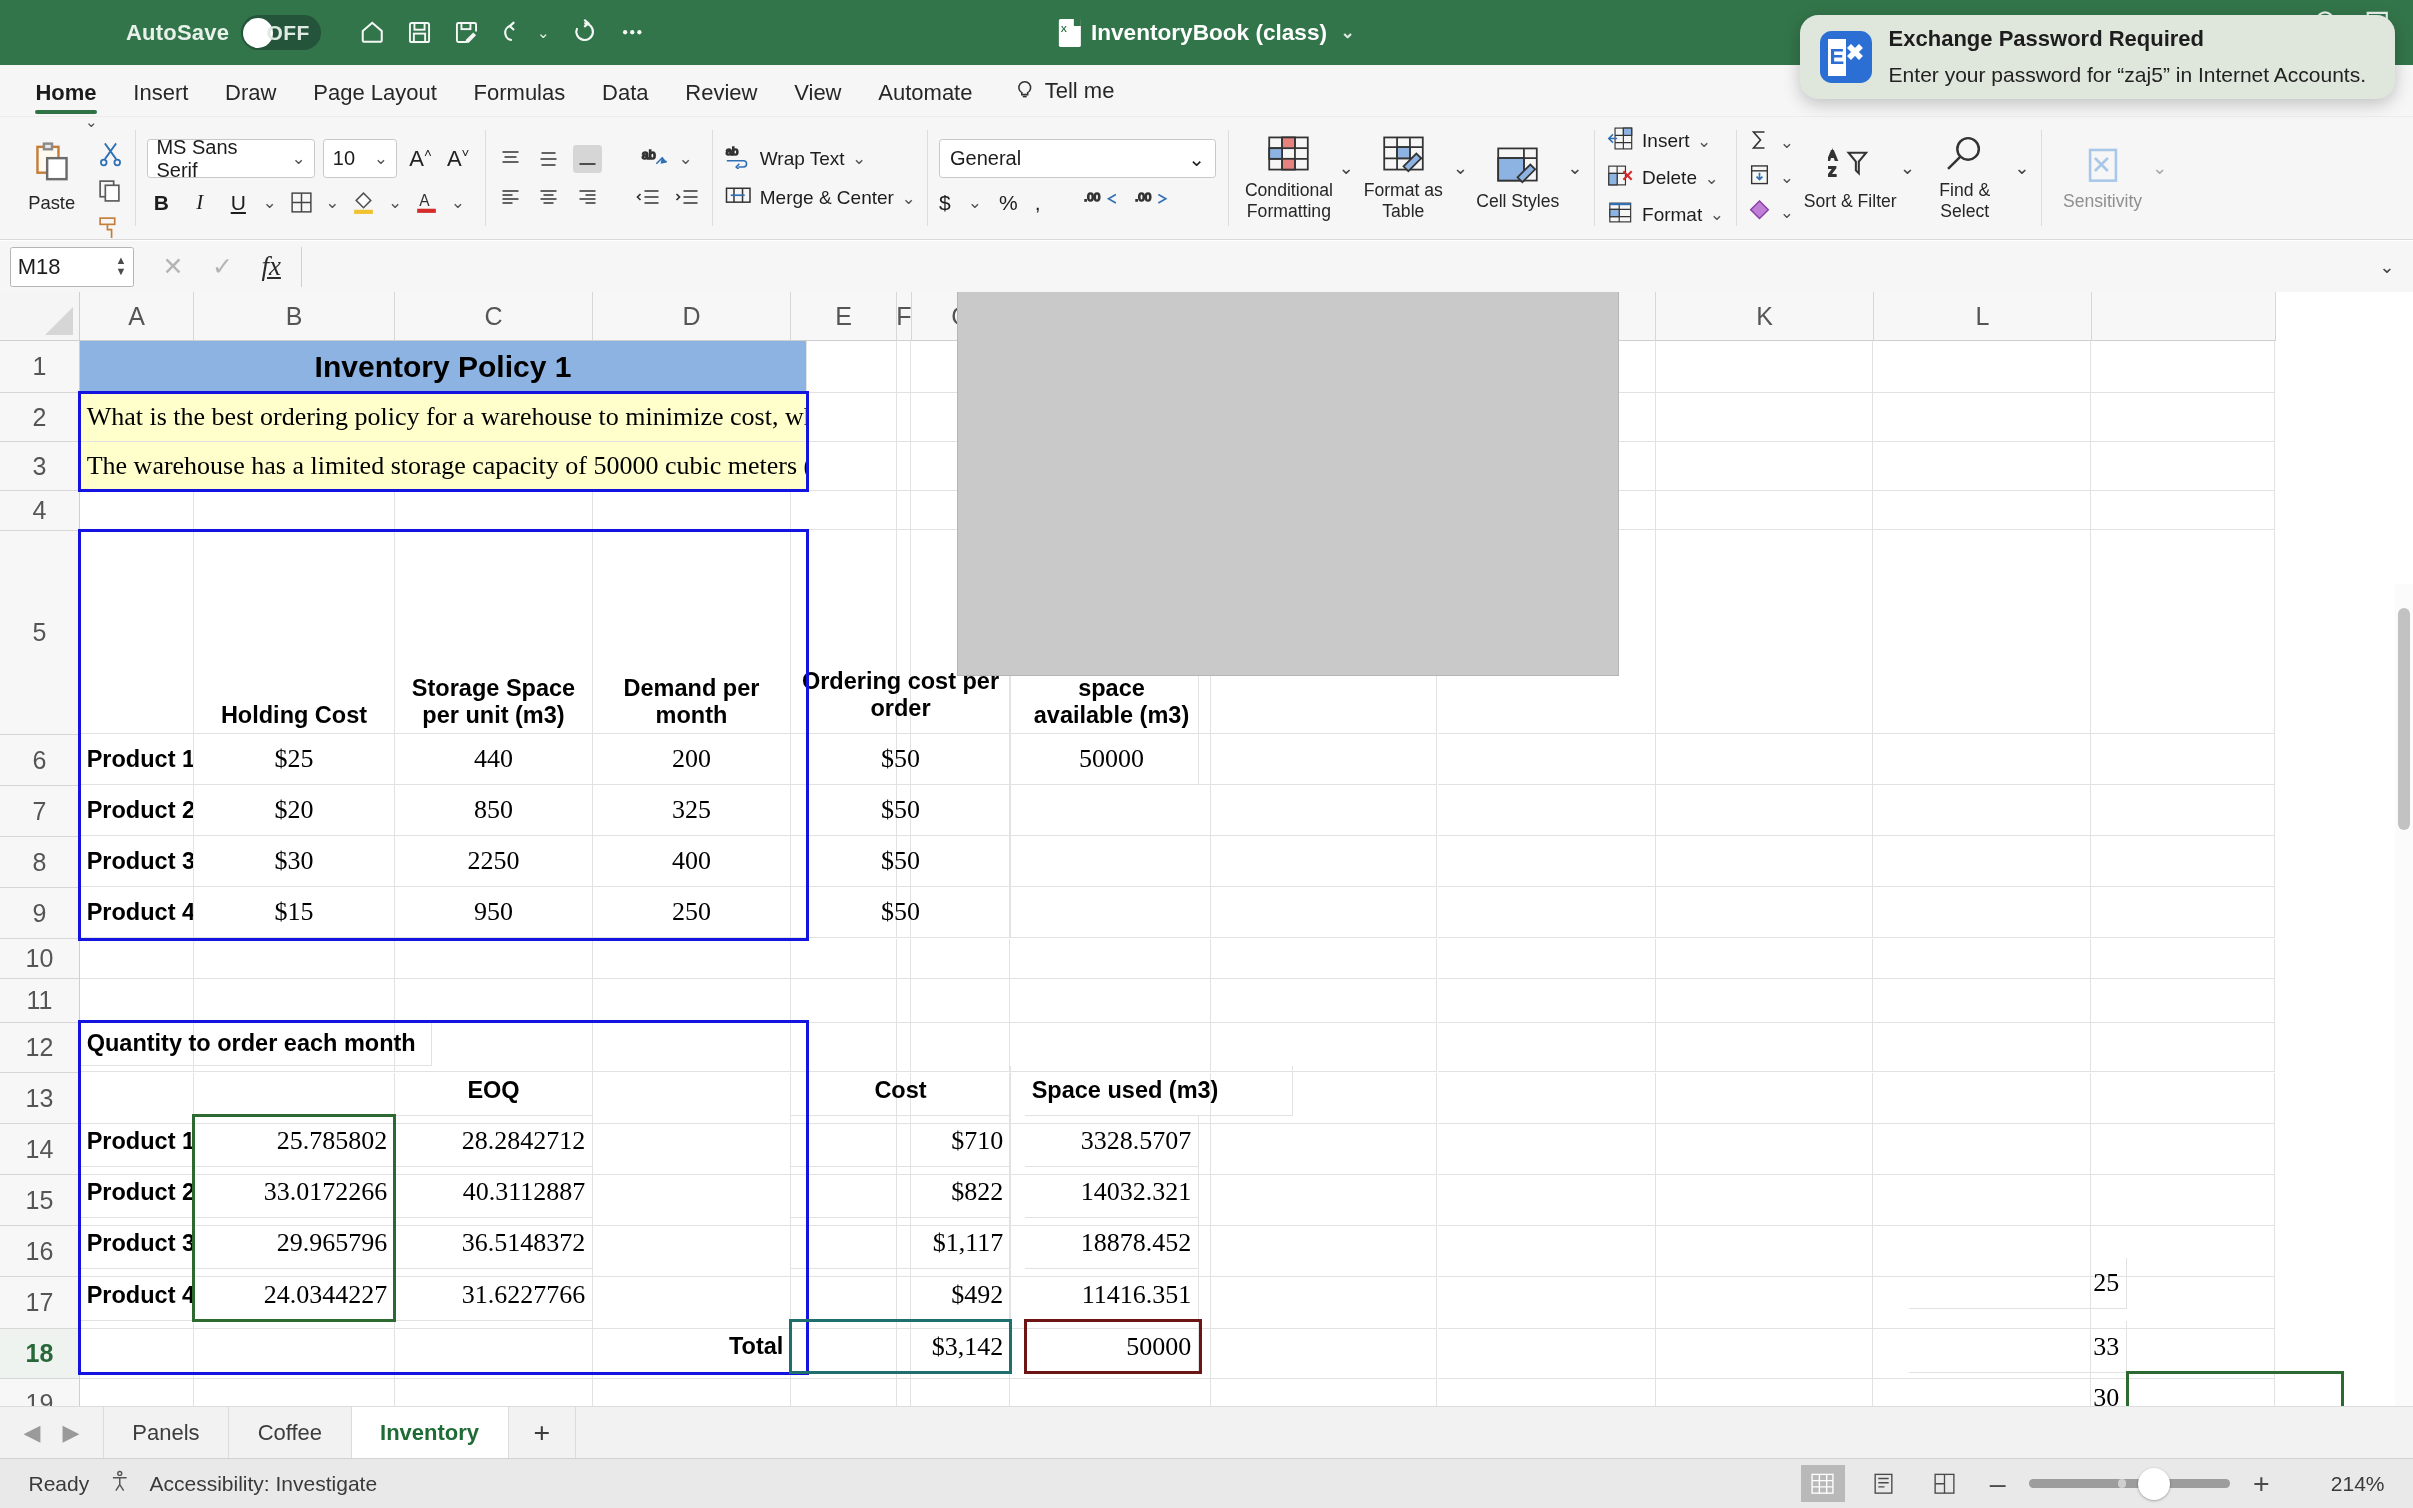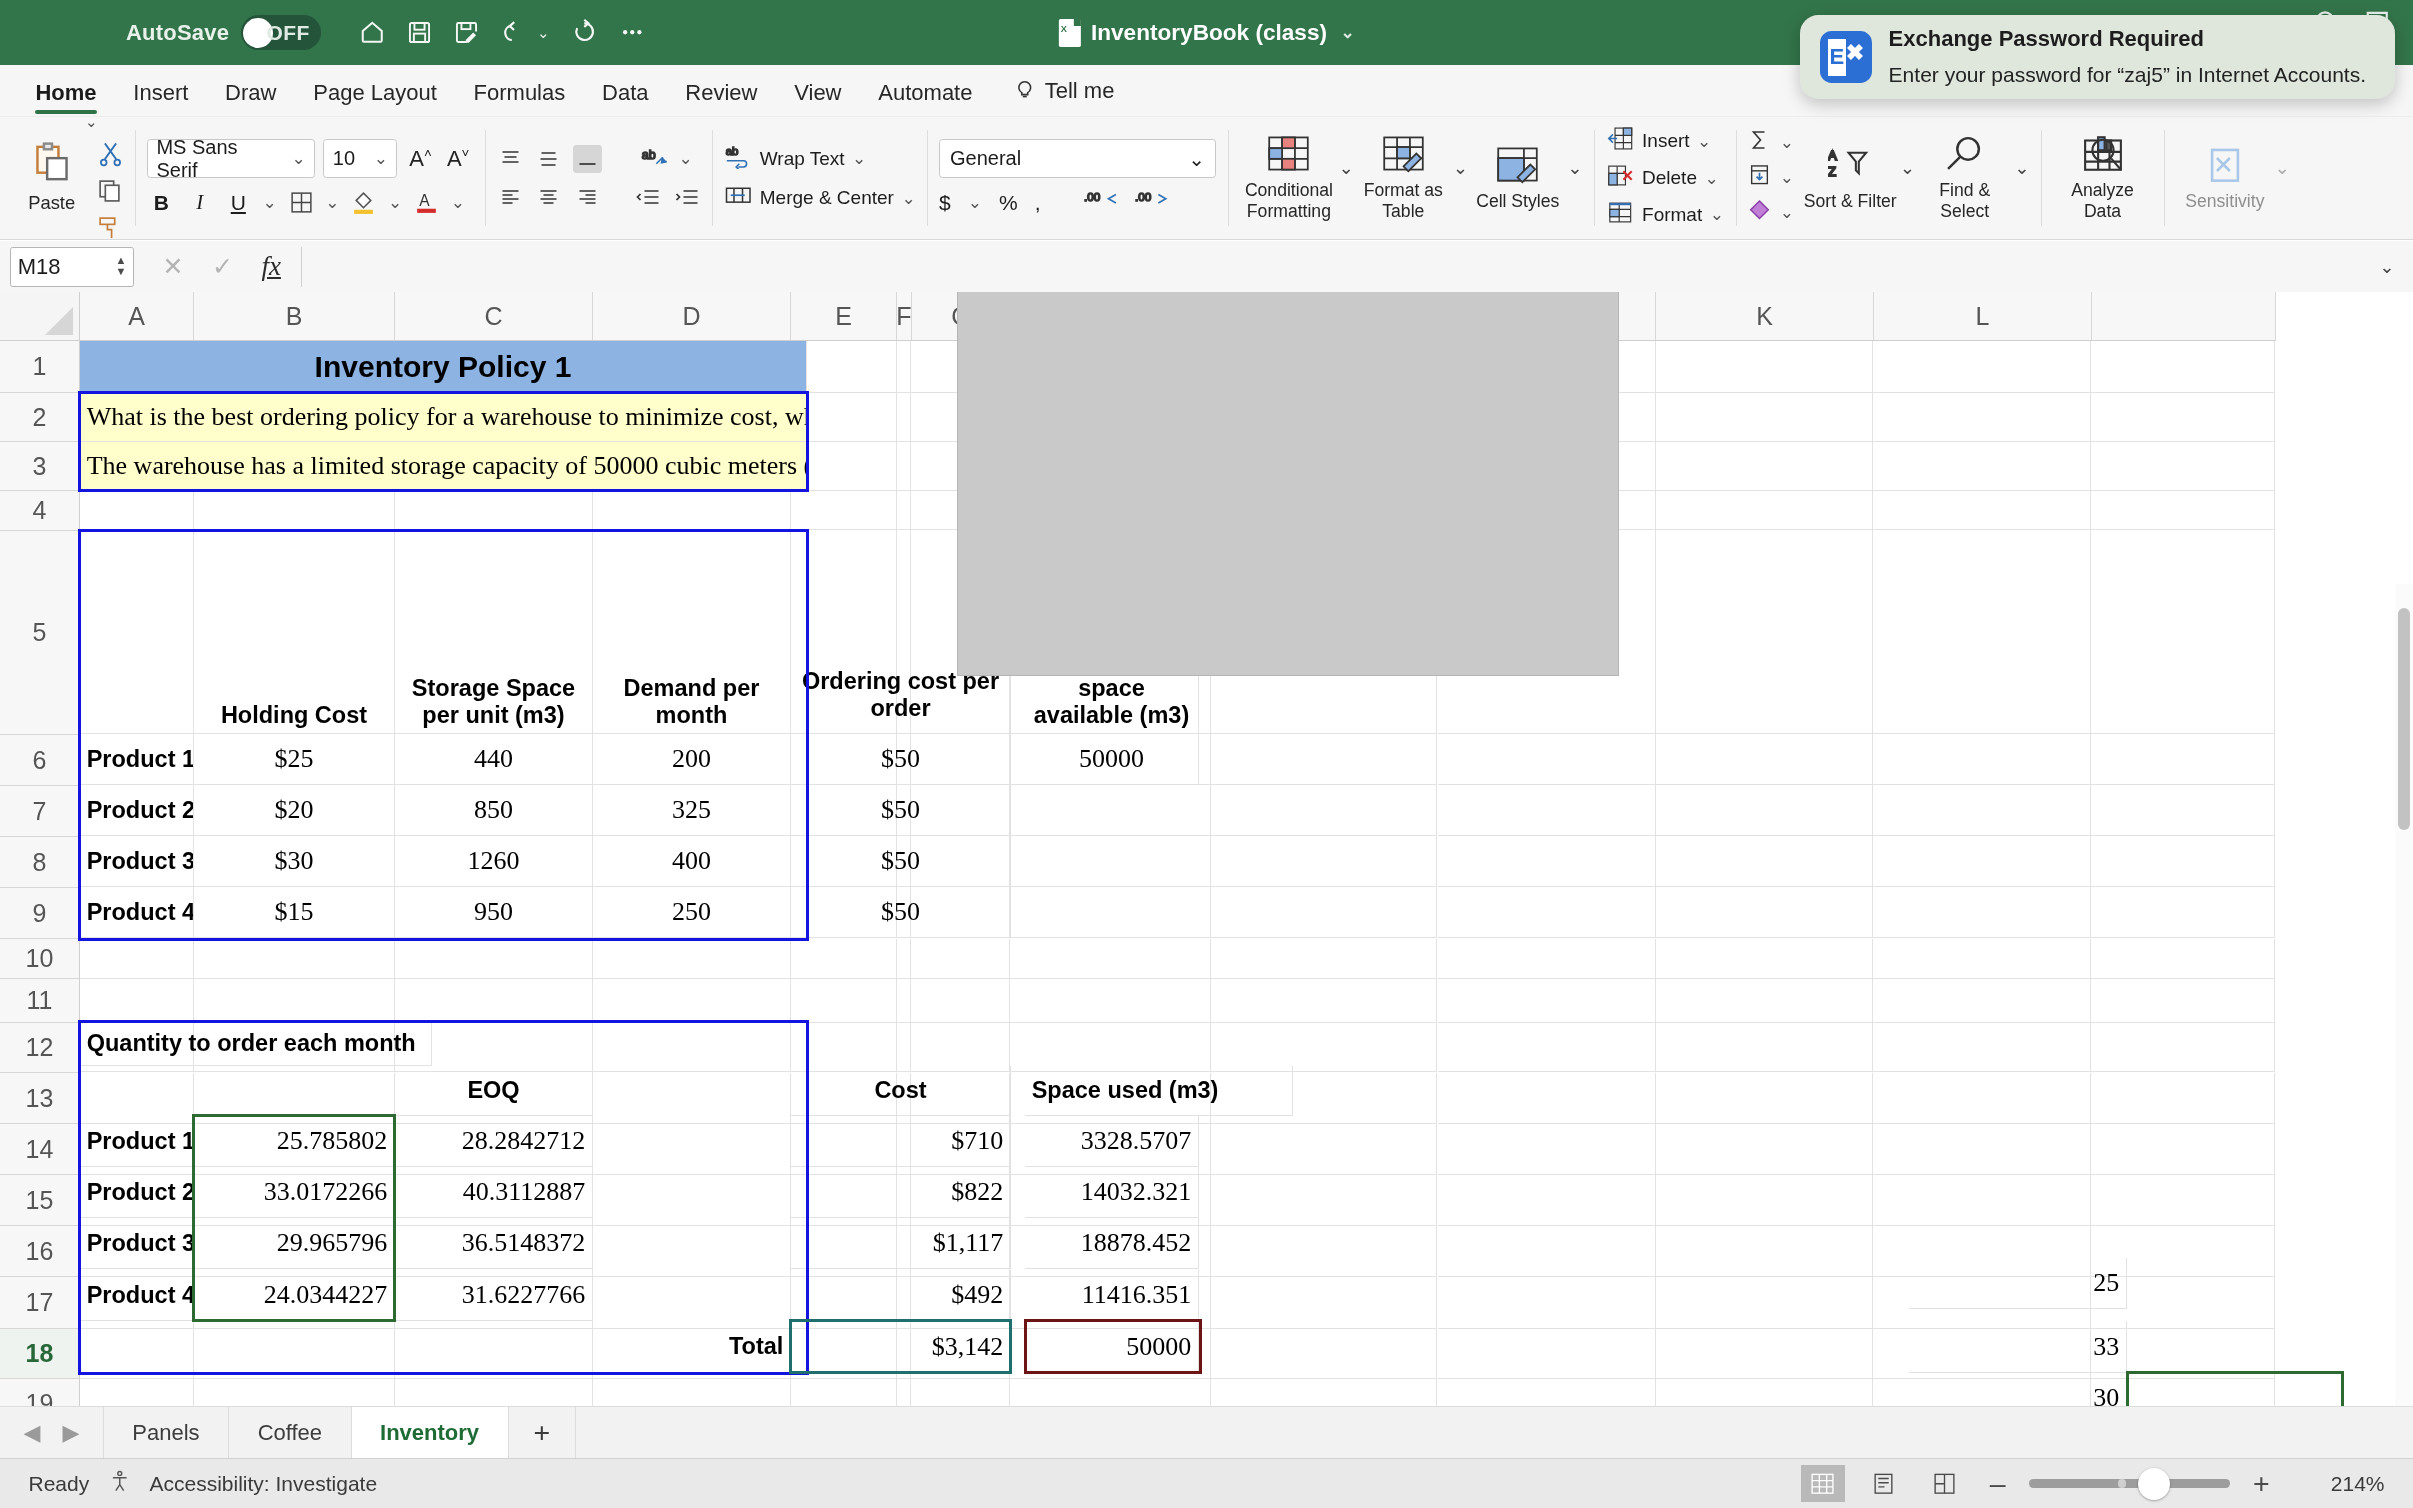--- a/index.html
+++ b/index.html
@@ -645,35 +645,20 @@
           <svg width="40" height="39" viewBox="0 0 26 24" fill="none" stroke="#333" stroke-width="1.6">
               <circle cx="15" cy="9" r="7"></circle>
               <path d="M10 14L2 22"></path>
             </svg>
         </span>
         <span class="lbl">Find &amp; Select</span>
       </div>
       <span class="cv" style="font-size:18.4px;color:#444;padding-bottom:20px">⌄</span>
     </div>
 
-    <div class="rgroup">
-      <div class="tall-btn">
-        <span>
-          <svg width="44" height="39" viewBox="0 0 26 24" fill="none" stroke="#333" stroke-width="1.3">
-            <rect x="2" y="4" width="22" height="18"></rect>
-              <path d="M2 11h22M2 17h22M10 4v18M17 4v18"></path>
-            <rect x="10" y="2" width="4" height="8" fill="#8db3e2"></rect>
-              <rect x="15" y="4" width="3" height="6" fill="#555"></rect>
-            <circle cx="13" cy="10" r="6.5"></circle>
-              <path d="M18 15l6 7"></path>
-          </svg>
-        </span>
-        <span class="lbl">Analyze Data</span>
-      </div>
-    </div>
 
     <div class="rgroup">
       <div class="tall-btn">
         <span>
           <svg width="42" height="39" viewBox="0 0 26 24" fill="none" stroke="#a9c7e8" stroke-width="1.6">
               <rect x="5" y="3" width="16" height="19"></rect>
               <path d="M8 8l8 8M16 8l-8 8"></path>
             </svg>
         </span>
         <span class="lbl" style="color:#8f8f8f">Sensitivity</span>
@@ -1011,21 +996,21 @@
       <div class="cell ctr" style="left:945px;top:393px;width:174px;height:51px">50000</div>
 
       <div class="cell bold lft" style="left:0;top:444px;width:114px;height:51px">Product 2</div>
       <div class="cell ctr" style="left:114px;top:444px;width:201px;height:51px">$20</div>
       <div class="cell ctr" style="left:315px;top:444px;width:198px;height:51px">850</div>
       <div class="cell ctr" style="left:513px;top:444px;width:198px;height:51px">325</div>
       <div class="cell ctr" style="left:711px;top:444px;width:220px;height:51px">$50</div>
 
       <div class="cell bold lft" style="left:0;top:495px;width:114px;height:51px">Product 3</div>
       <div class="cell ctr" style="left:114px;top:495px;width:201px;height:51px">$30</div>
-      <div class="cell ctr" style="left:315px;top:495px;width:198px;height:51px">1260</div>
+      <div class="cell ctr" style="left:315px;top:495px;width:198px;height:51px">2250</div>
       <div class="cell ctr" style="left:513px;top:495px;width:198px;height:51px">400</div>
       <div class="cell ctr" style="left:711px;top:495px;width:220px;height:51px">$50</div>
 
       <div class="cell bold lft" style="left:0;top:546px;width:114px;height:51px">Product 4</div>
       <div class="cell ctr" style="left:114px;top:546px;width:201px;height:51px">$15</div>
       <div class="cell ctr" style="left:315px;top:546px;width:198px;height:51px">950</div>
       <div class="cell ctr" style="left:513px;top:546px;width:198px;height:51px">250</div>
       <div class="cell ctr" style="left:711px;top:546px;width:220px;height:51px">$50</div>
 
       <div class="cell bold lft" style="left:0;top:681px;width:352px;height:44px">Quantity to order each month</div>

